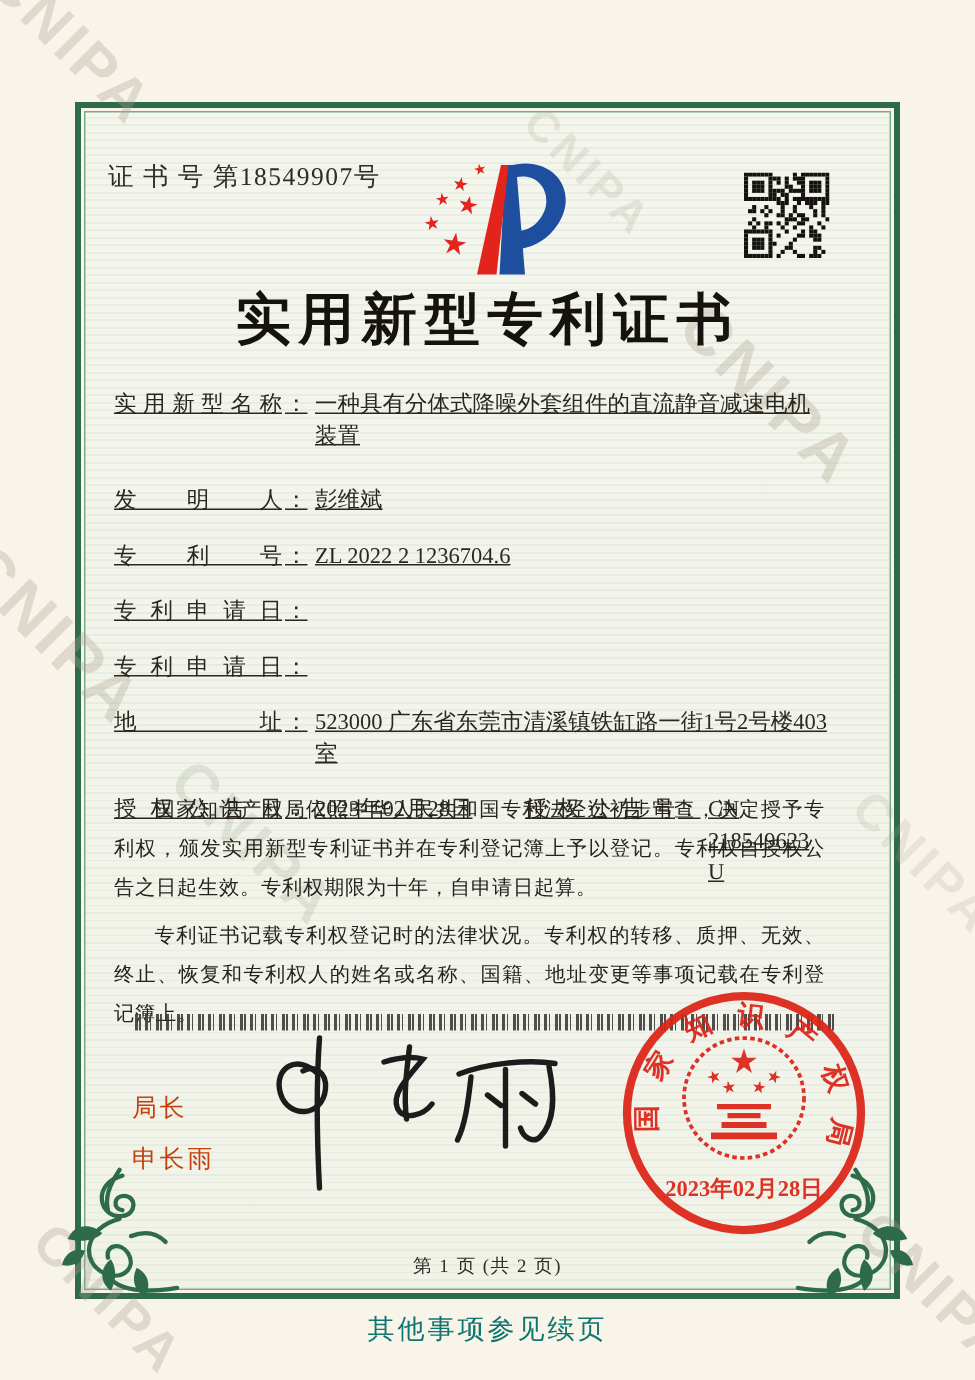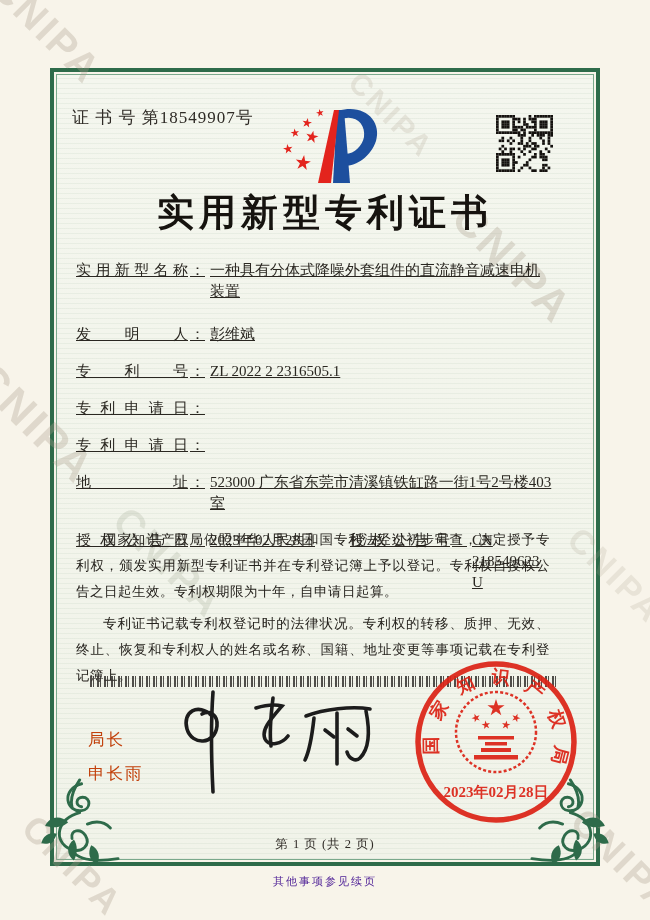--- a/index.html
+++ b/index.html
@@ -46,21 +46,21 @@
   .paras p{margin:0 0 6px 0;text-indent:2em;}
   .barcode{position:absolute;left:90px;top:676px;width:468px;height:11px;opacity:.85;
     background:repeating-linear-gradient(90deg,#33312e 0 2px,transparent 2px 3px,#33312e 3px 4px,
                transparent 4px 7px,#33312e 7px 9px,transparent 9px 10px,#33312e 10px 11px,transparent 11px 14px);}
   .signer{position:absolute;left:88px;top:722px;font-family:Liberation Sans, sans-serif;
           font-size:16.5px;color:#c2410c;line-height:34px;letter-spacing:2px;}
   .sig-hand{position:absolute;left:168px;top:686px;width:212px;height:112px;}
   .seal{position:absolute;left:410px;top:656px;width:172px;height:172px;opacity:.93;}
   .page-footer{position:absolute;left:50px;top:836px;width:550px;text-align:center;font-size:12.5px;
                letter-spacing:1px;color:#2f2b26;}
-  .note{position:absolute;left:0;top:874px;width:100%;text-align:center;font-size:11px;color:#4c1d95;letter-spacing:2px;}
+  .note{position:absolute;left:0;top:874px;width:100%;text-align:center;font-size:18px;color:#0f766e;letter-spacing:2px;}
 </style>
 </head>
 <body>
 
 <div class="page">
 
   <div class="wm wm1">CNIPA</div>
   <div class="wm wm2">CNIPA</div>
   <div class="wm wm3">CNIPA</div>
   <div class="wm wm4">CNIPA</div>
@@ -343,21 +343,21 @@
         <span class="val">一种具有分体式降噪外套组件的直流静音减速电机装置</span>
       </div>
       <div class="row">
         <span class="lbl">发明人</span>
         <span class="sep">：</span>
         <span class="val">彭维斌</span>
       </div>
       <div class="row">
         <span class="lbl">专利号</span>
         <span class="sep">：</span>
-        <span class="val">ZL 2022 2 2316505.1</span>
+        <span class="val">ZL 2022 2 1236704.6</span>
       </div>
       <div class="row">
         <span class="lbl">专利申请日</span>
         <span class="sep">：</span>
       </div>
       <div class="row">
         <span class="lbl">专利申请日</span>
         <span class="sep">：</span>
       </div>
       <div class="row">

